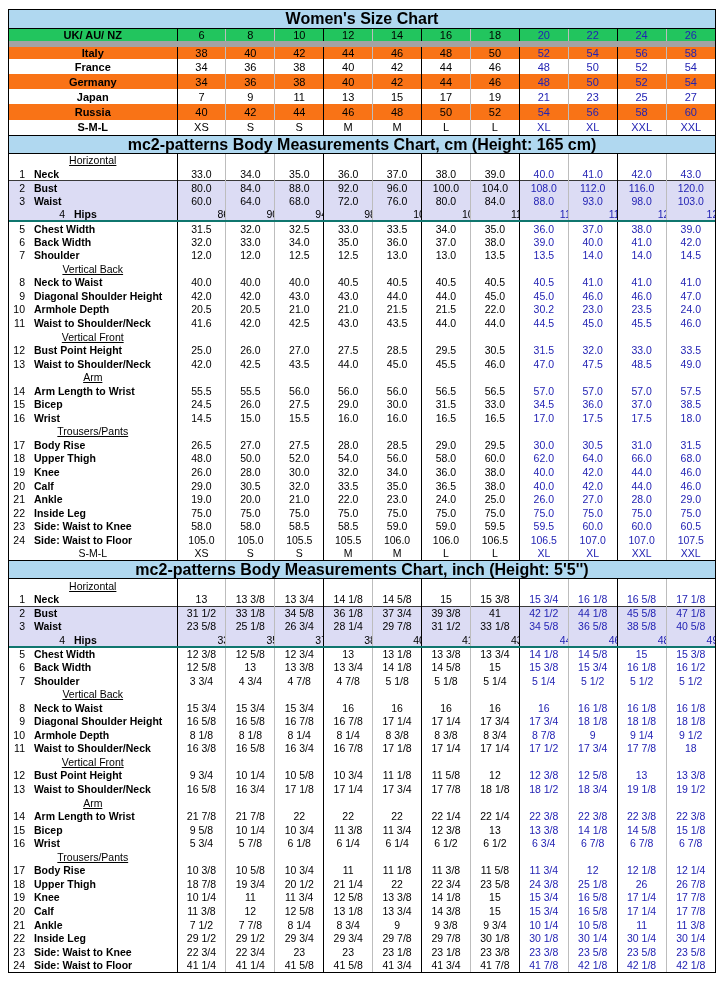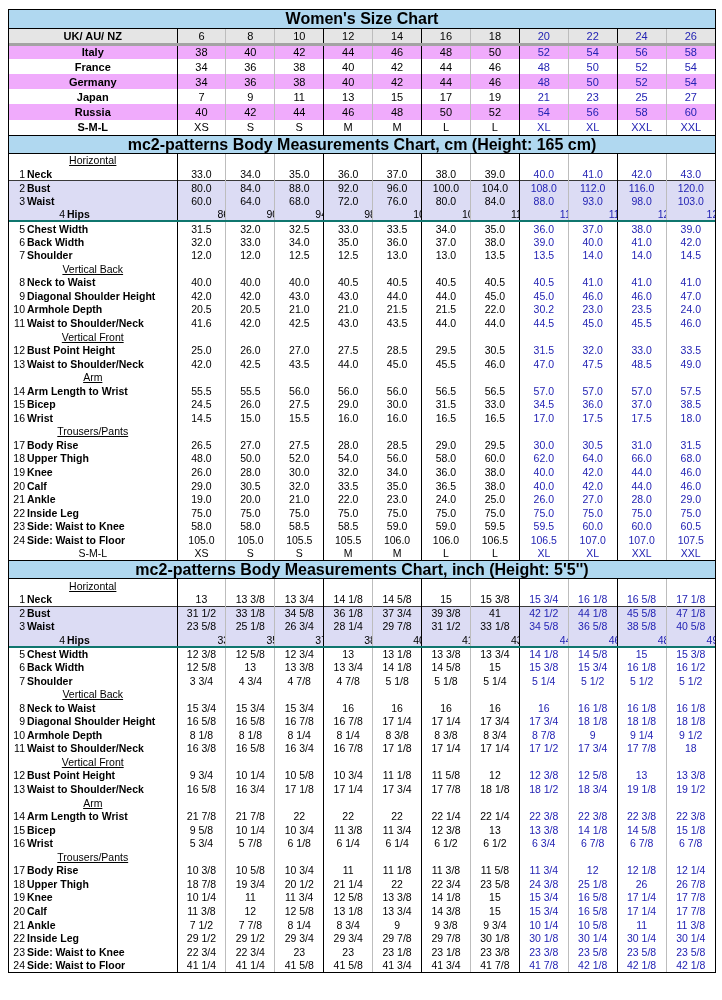--- a/index.html
+++ b/index.html
@@ -15,27 +15,27 @@
   .size-table td { font-size:11px; }
   .body-table tr { height:13.55px; }
   .body-table td { font-size:10.5px; }
   .lc { text-align:left; }
   .size-table .lc { text-align:center; font-weight:bold; }
   .v { text-align:center; }
   .bl { border-left:1px solid #000; }
   .gl { border-left:1px solid #bdbdbd; }
   .blue { color:#2323b4; }
   tr.bold td { font-weight:normal; }
-  tr.bg-yellow td { background:#e5e5e5; border-bottom:3px solid #a3a3a3; }
-  tr.bg-gray td { background:#f0abfc; }
+  tr.bg-yellow td { background:#22c55e; border-bottom:6px solid #a3a3a3; }
+  tr.bg-gray td { background:#f97316; }
   tr.hl td { background:#dcdcf4; }
   tr.hl-top td { border-top:1px solid #3a3a3a; }
   tr.hl-bottom td { border-bottom:2px solid #0f766e;padding-left:40px; }
   .num { display:inline-block; width:16px; text-align:right; font-weight:normal; }
-  .lbl { font-weight:bold; margin-left:2px; }
+  .lbl { font-weight:bold; margin-left:9px; }
   .sublbl { display:block; text-align:center; text-decoration:underline; }
   .smlc { text-align:center; font-weight:bold; }
 </style>
 </head>
 <body>
 
 <div class="wrap">
   <div class="bar title">Women's Size Chart</div>
 
   <table class="size-table">

